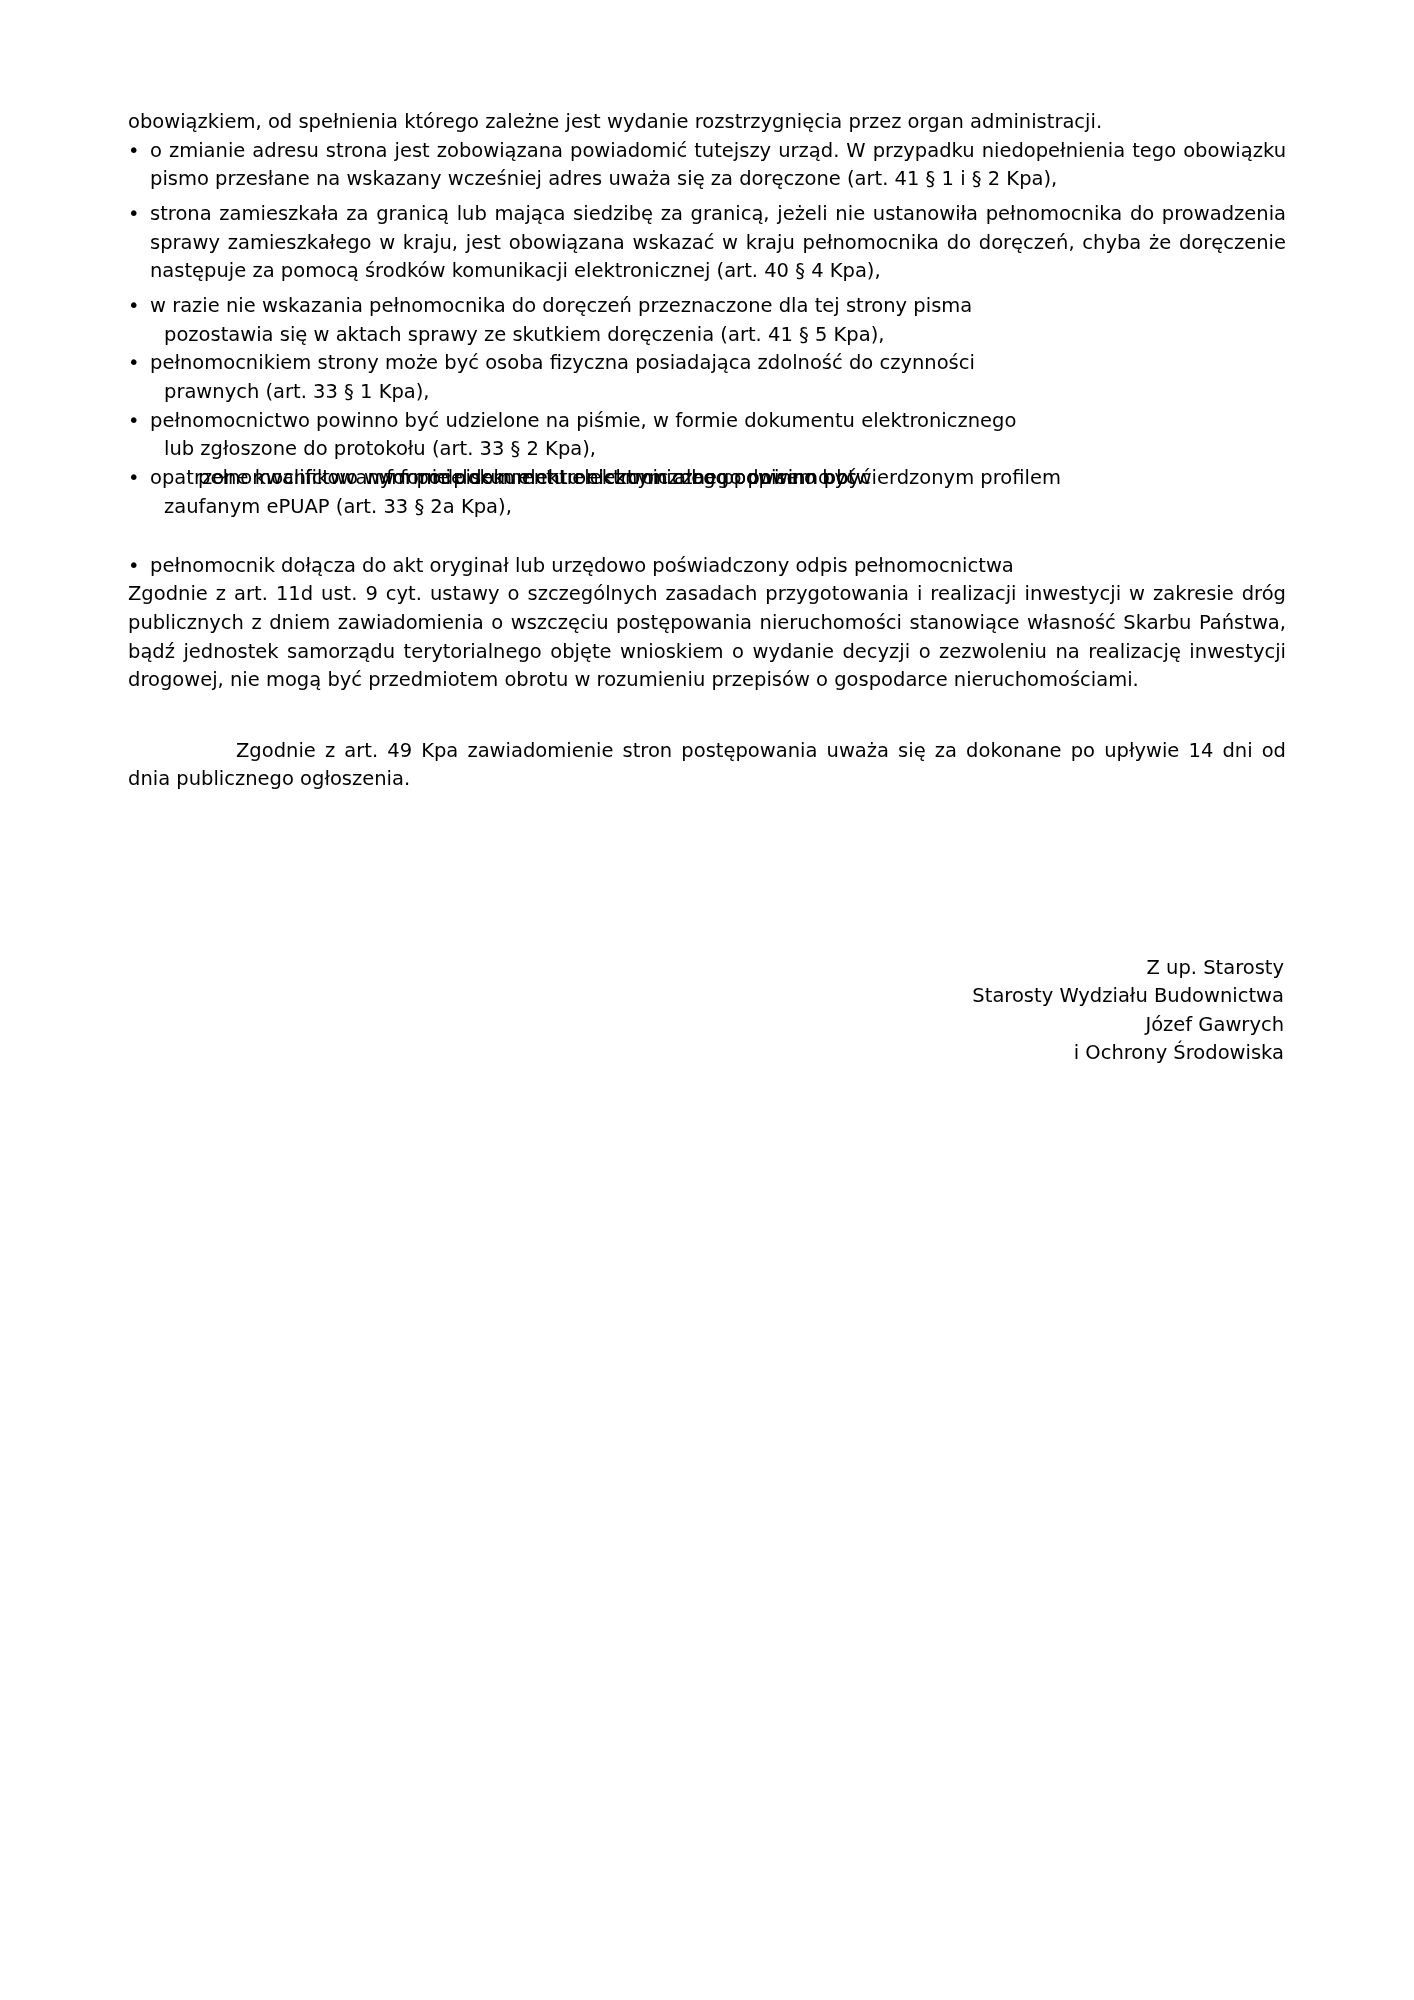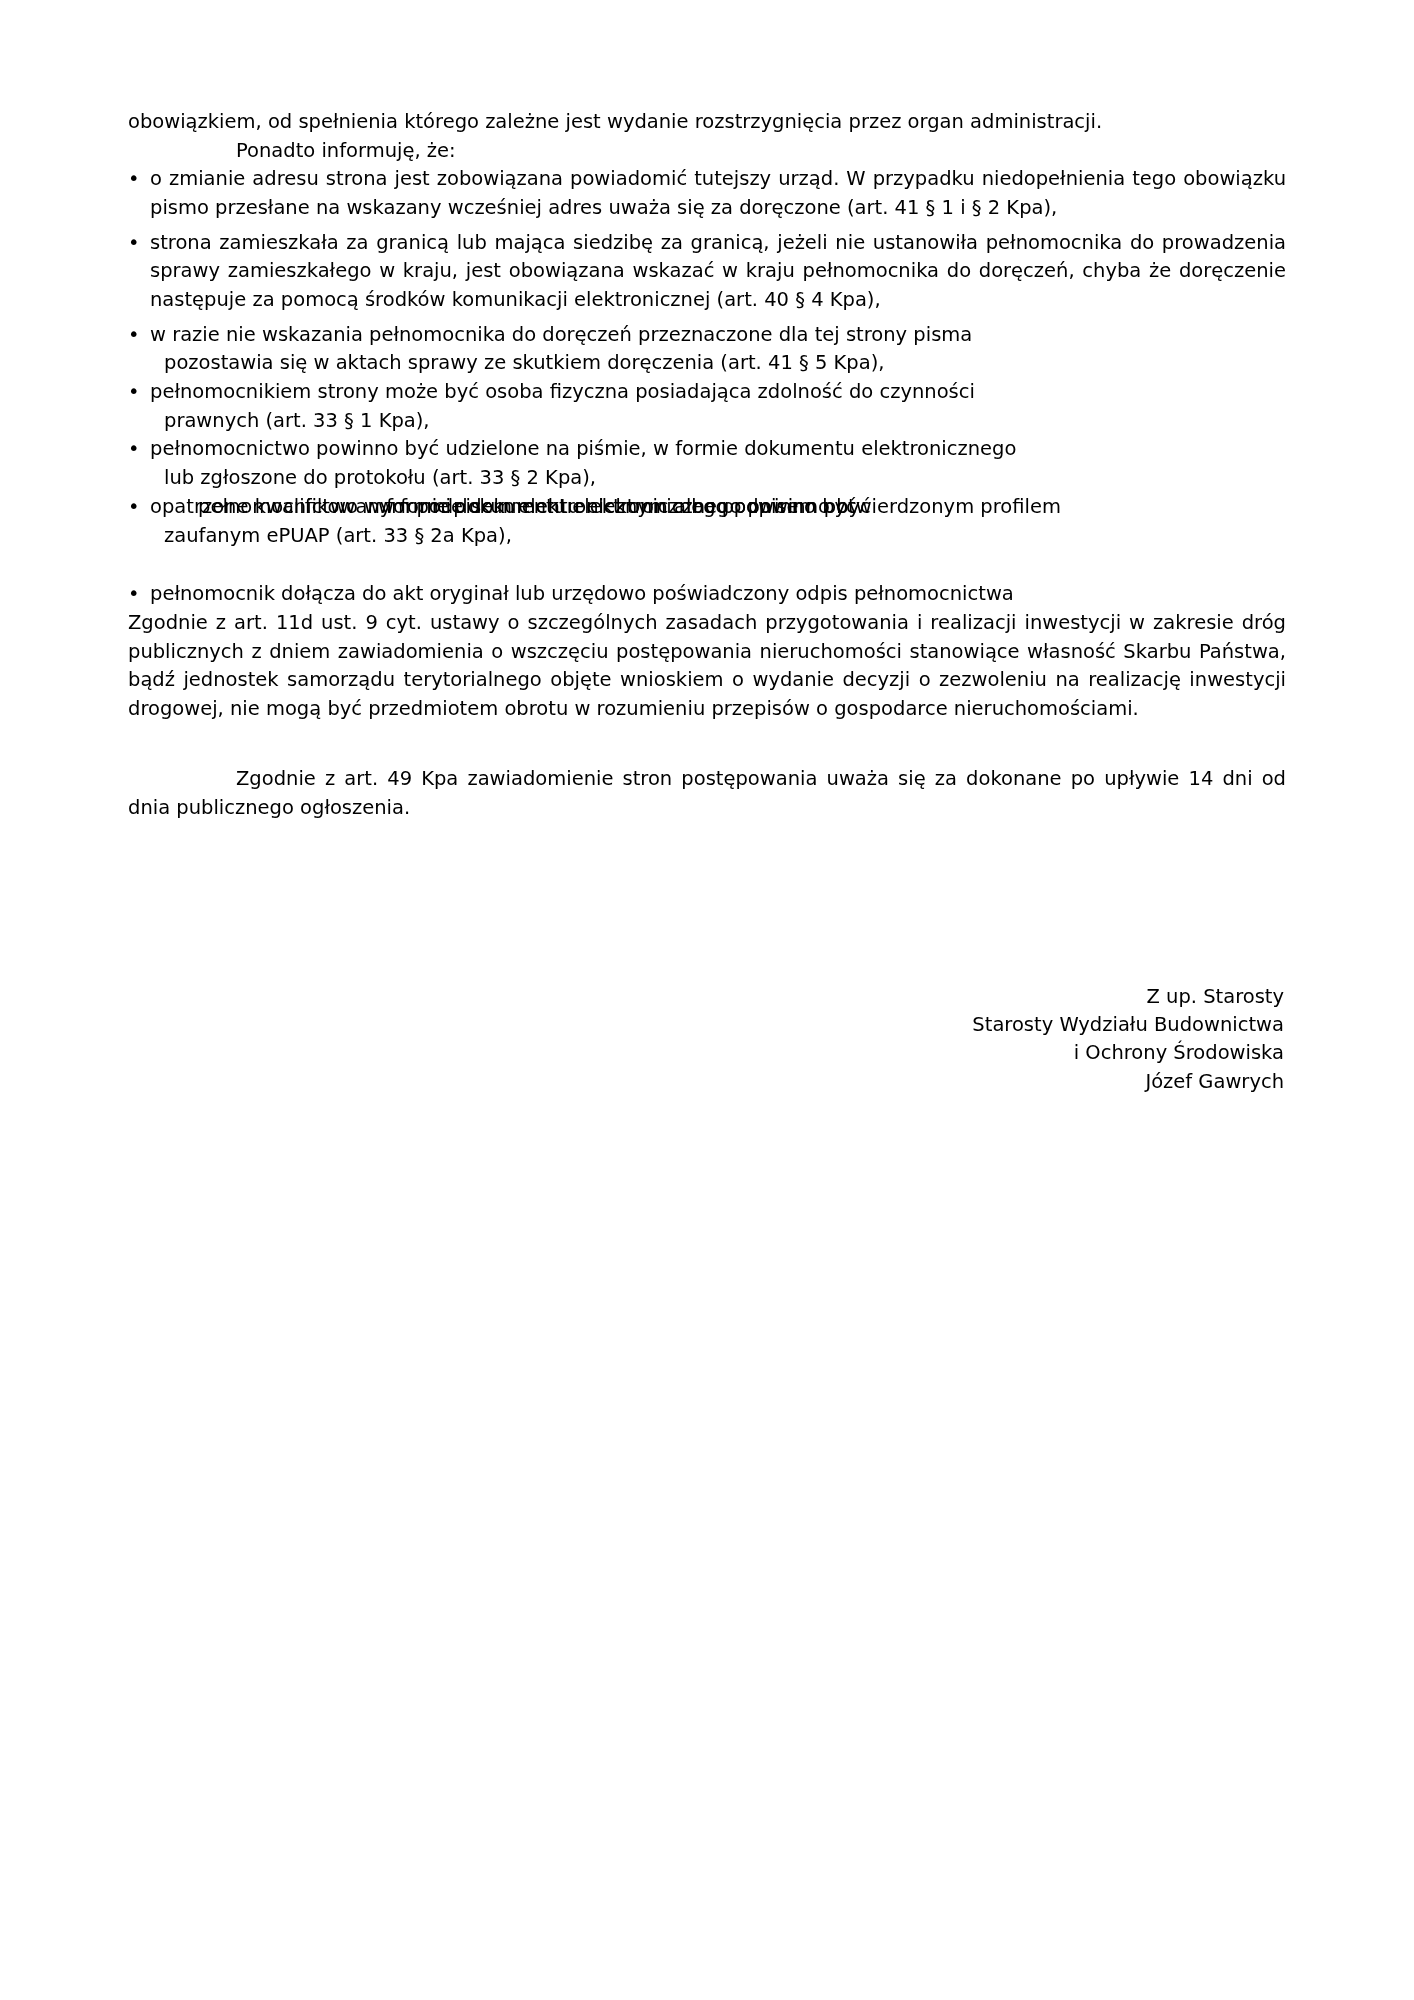--- a/index.html
+++ b/index.html
@@ -80,21 +80,20 @@
   .signature div { white-space: nowrap; text-align: right; }
 </style>
 </head>
 <body>
 
 <div class="page">
   <div class="doc">
 
     <p class="just">obowiązkiem, od spełnienia którego zależne jest wydanie rozstrzygnięcia przez organ administracji.</p>
 
-    <p class="indent-para">Ponadto informuję, że:</p>
 
     <div class="bullet-row">
       <span class="bullet-mark">•</span>
       <span class="bullet-body just">o zmianie adresu strona jest zobowiązana powiadomić tutejszy urząd. W przypadku niedopełnienia tego obowiązku pismo przesłane na wskazany wcześniej adres uważa się za doręczone (art. 41 § 1 i § 2 Kpa),</span>
     </div>
 
     <div class="gap-sm"></div>
 
     <div class="bullet-row">
       <span class="bullet-mark">•</span>
@@ -142,16 +141,16 @@
 
     <div class="gap-xl"></div>
 
     <p class="just indent-para">Zgodnie z art. 49 Kpa zawiadomienie stron postępowania uważa się za dokonane po upływie 14 dni od dnia publicznego ogłoszenia.</p>
 
   </div>
 
   <div class="signature">
     <div>Z up. Starosty</div>
     <div>Starosty Wydziału Budownictwa</div>
+    <div>Józef Gawrych</div>
     <div>i Ochrony Środowiska</div>
-    <div>Józef Gawrych</div>
   </div>
 </div>
 
 </body></html>

